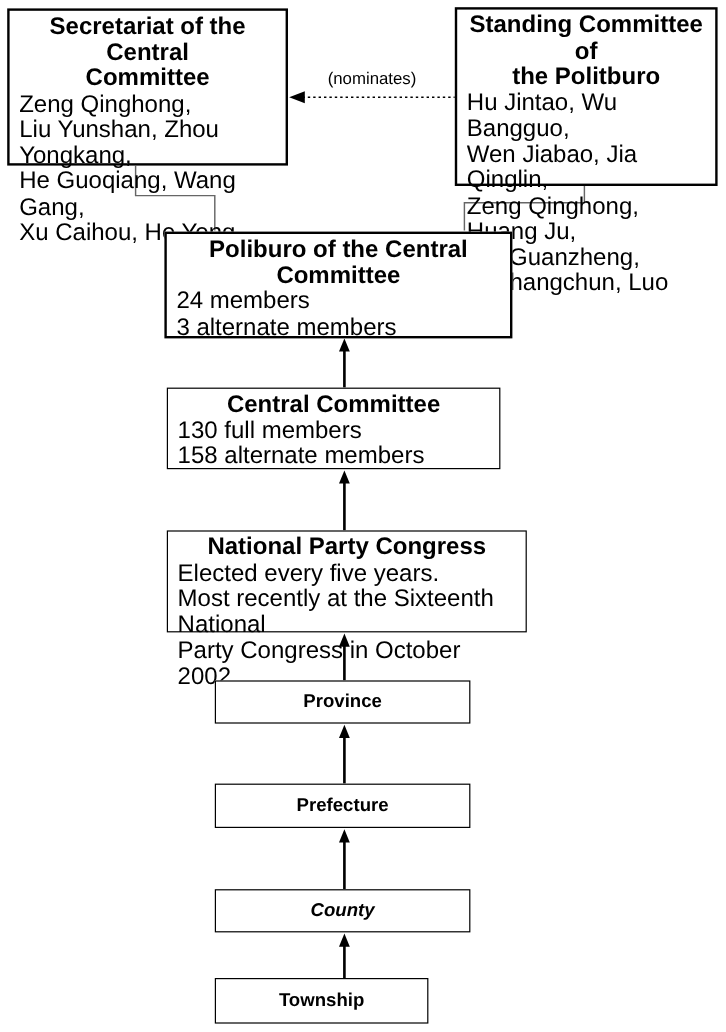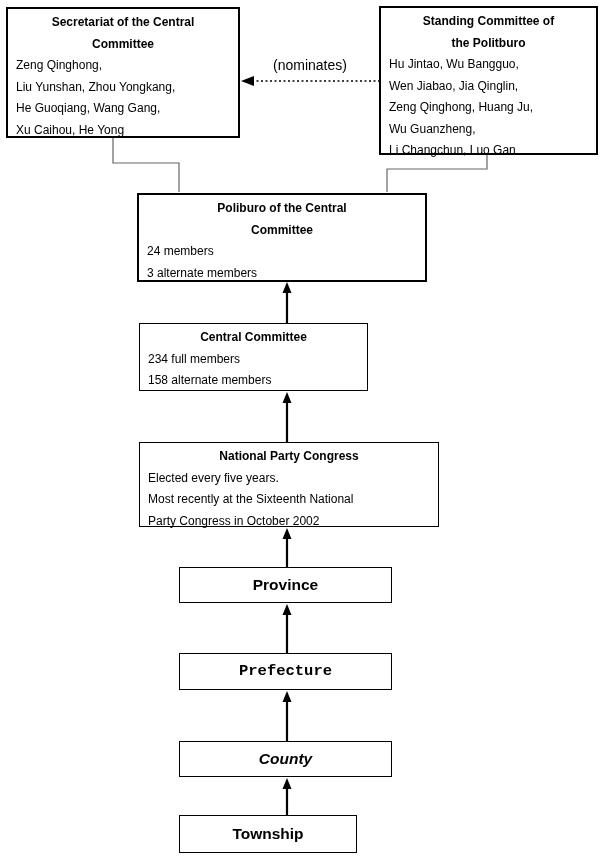--- a/index.html
+++ b/index.html
@@ -16,21 +16,21 @@
     position: absolute;
     left: 0; top: 0;
     width: 605px; height: 860px;
     pointer-events: none;
   }
   .box {
     position: absolute;
     background: #ffffff;
     border: 2px solid #000000;
     box-sizing: border-box;
-    font-size: 12px;
+    font-size: 20px;
     line-height: 21.5px;
   }
   .box.thin { border-width: 1.5px; }
   .box .title {
     font-weight: bold;
     text-align: center;
     white-space: pre-line;
     padding-top: 3px;
   }
   .box .body {
@@ -43,24 +43,24 @@
     align-items: center;
     justify-content: center;
     font-weight: bold;
     font-size: 15.5px;
   }
   .box.simple .label { text-align: center; }
   
   .b-secretariat { left: 6px;   top: 7px;   width: 234px; height: 131px; }
   .b-standing    { left: 379px; top: 6px;   width: 219px; height: 149px; }
   .b-politburo   { left: 137px; top: 193px; width: 290px; height: 89px; }
-  .b-central     { left: 139px; top: 323px; width: 229px; height: 68px; }
+  .b-central     { left: 139px; top: 323px; width: 278px; height: 68px; }
   .b-npc         { left: 139px; top: 442px; width: 300px; height: 85px; }
   .b-province    { left: 179px; top: 567px; width: 213px; height: 36px; }
-  .b-prefecture  { left: 179px; top: 653px; width: 213px; height: 37px; font-family: Liberation Mono, monospace; }
+  .b-prefecture  { left: 179px; top: 653px; width: 213px; height: 37px; }
   .b-county      { left: 179px; top: 741px; width: 213px; height: 36px; font-style: italic; }
   .b-township    { left: 179px; top: 815px; width: 178px; height: 38px; }
   .nominates-label {
     position: absolute;
     left: 248px; top: 56px;
     width: 124px;
     text-align: center;
     font-size: 14px;
     line-height: 18px;
   }
@@ -121,21 +121,21 @@
 
   <div class="box b-politburo">
     <div class="title">Poliburo of the Central
 Committee</div>
     <div class="body">24 members
 3 alternate members</div>
   </div>
 
   <div class="box thin b-central">
     <div class="title">Central Committee</div>
-    <div class="body">234 full members
+    <div class="body">130 full members
 158 alternate members</div>
   </div>
 
   <div class="box thin b-npc">
     <div class="title">National Party Congress</div>
     <div class="body">Elected every five years.
 Most recently at the Sixteenth National
 Party Congress in October 2002</div>
   </div>
 

